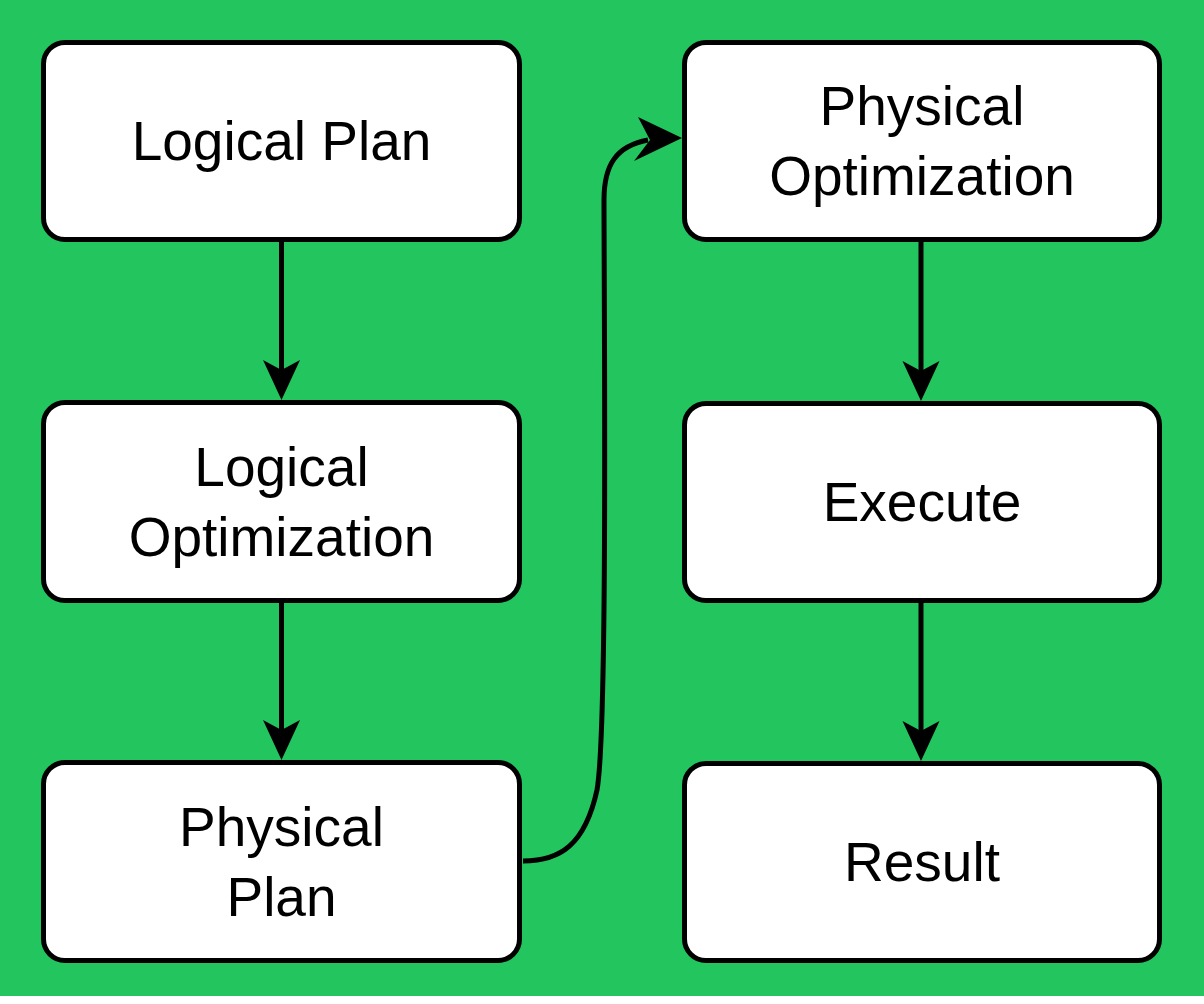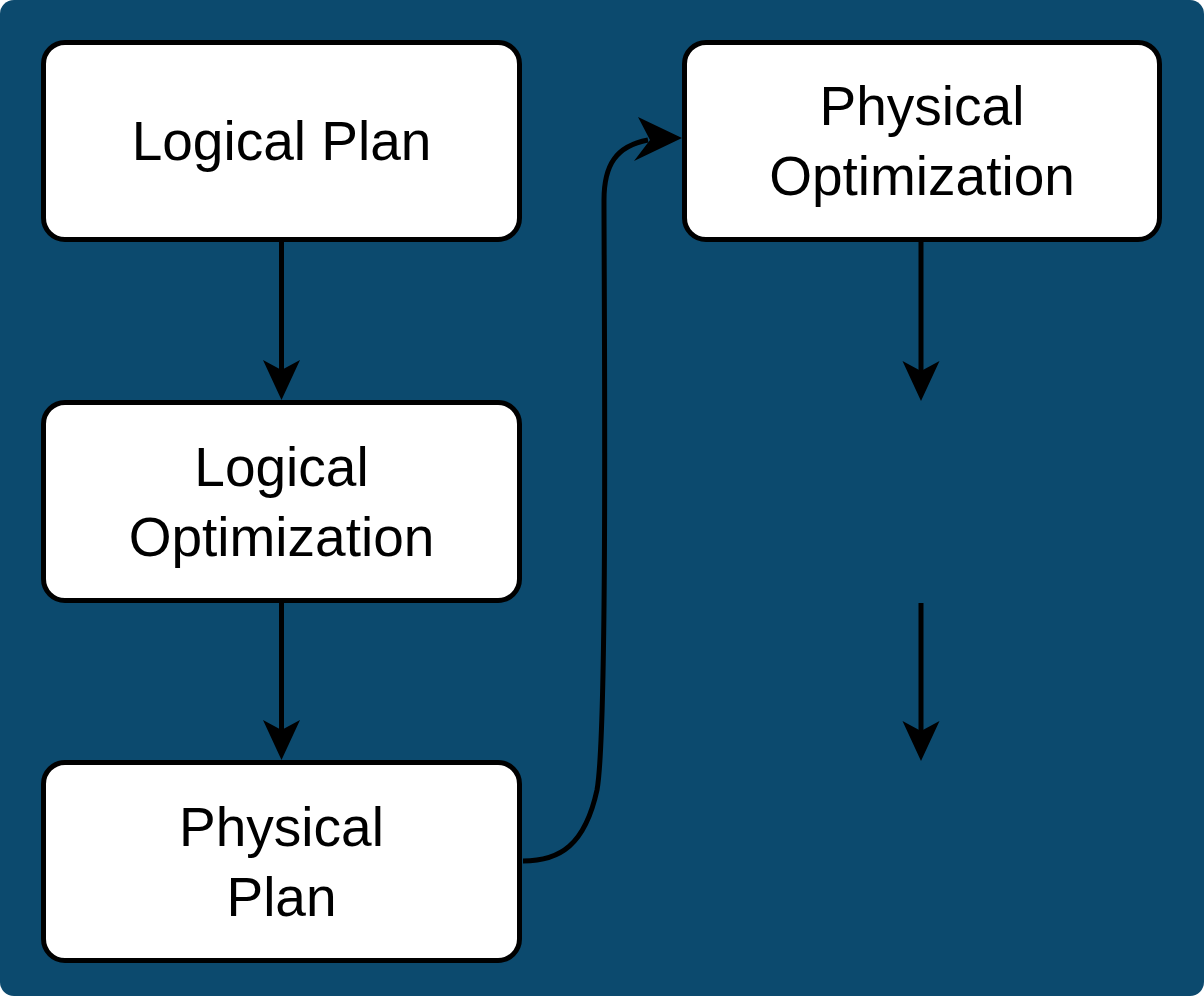--- a/index.html
+++ b/index.html
@@ -10,22 +10,21 @@
   body {
     width: 1204px;
     height: 1004px;
     font-family: "Liberation Sans", sans-serif;
     overflow: hidden;
   }
   #diagram-root {
     position: relative;
     width: 1204px;
     height: 996px;
-    background: #0c4a6e;
-    border-radius: 14px;
+    background: #22c55e;
   }
   #diagram-svg {
     position: absolute;
     top: 0;
     left: 0;
     width: 1204px;
     height: 1004px;
   }
   .node-box {
     position: absolute;
@@ -107,15 +106,21 @@
   <div class="node-box" style="left:41px; top:760px; width:481px; height:203px;">
     <span class="node-label">Physical
 Plan</span>
   </div>
 
   <div class="node-box" style="left:682px; top:40px; width:480px; height:202px;">
     <span class="node-label">Physical
 Optimization</span>
   </div>
 
+  <div class="node-box" style="left:682px; top:401px; width:480px; height:202px;">
+    <span class="node-label">Execute</span>
+  </div>
 
+  <div class="node-box" style="left:682px; top:761px; width:480px; height:202px;">
+    <span class="node-label">Result</span>
+  </div>
 
 </div>
 
 </body></html>

